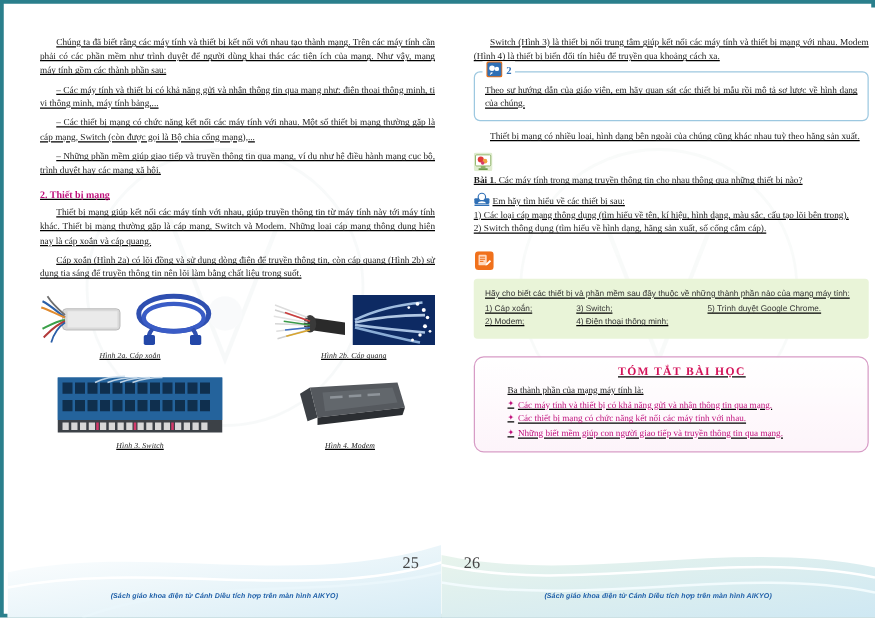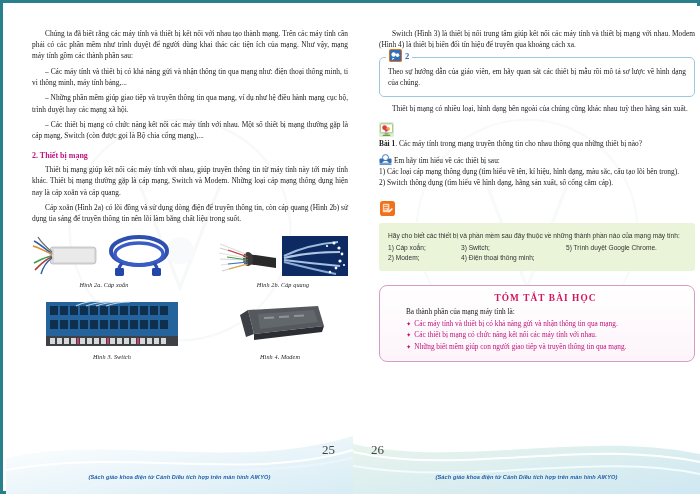--- a/index.html
+++ b/index.html
@@ -37,21 +37,21 @@
   .watermark{
     position:absolute;left:50%;top:46%;
     transform:translate(-50%,-50%);
     width:230px;height:230px;
     opacity:.10;
     pointer-events:none;
   }
   .watermark svg{width:100%;height:100%;}
 
   .content{
-    position:absolute;left:26px;top:22px;right:5px;
+    position:absolute;left:26px;top:22px;right:5px;text-decoration:underline;
   }
   p{
     margin:0 0 4.5px 0;
     font-size:7.4px;
     line-height:11.1px;
     text-align:justify;
     color:#1a1a1a;
     text-indent:13px;
   }
   p.dash{text-indent:13px;}
@@ -189,22 +189,22 @@
         <svg viewBox="0 0 200 200">
           <circle cx="100" cy="100" r="96" fill="none" stroke="#b9c8cf" stroke-width="2"></circle>
           <path d="M60 48 L100 150 L140 48 Z" fill="none" stroke="#b9c8cf" stroke-width="3"></path>
           <circle cx="100" cy="118" r="12" fill="#cbd7dd"></circle>
         </svg>
       </div>
 
       <div class="content">
         <p>Chúng ta đã biết rằng các máy tính và thiết bị kết nối với nhau tạo thành mạng. Trên các máy tính cần phải có các phần mềm như trình duyệt để người dùng khai thác các tiện ích của mạng. Như vậy, mạng máy tính gồm các thành phần sau:</p>
         <p class="dash">– Các máy tính và thiết bị có khả năng gửi và nhận thông tin qua mạng như: điện thoại thông minh, ti vi thông minh, máy tính bảng,...</p>
+        <p class="dash">– Các thiết bị mạng có chức năng kết nối các máy tính với nhau. Một số thiết bị mạng thường gặp là cáp mạng, Switch (còn được gọi là Bộ chia cổng mạng),...</p>
         <p class="dash">– Những phần mềm giúp giao tiếp và truyền thông tin qua mạng, ví dụ như hệ điều hành mạng cục bộ, trình duyệt hay các mạng xã hội.</p>
-        <p class="dash">– Các thiết bị mạng có chức năng kết nối các máy tính với nhau. Một số thiết bị mạng thường gặp là cáp mạng, Switch (còn được gọi là Bộ chia cổng mạng),...</p>
 
         <div class="h2">2. Thiết bị mạng</div>
 
         <p>Thiết bị mạng giúp kết nối các máy tính với nhau, giúp truyền thông tin từ máy tính này tới máy tính khác. Thiết bị mạng thường gặp là cáp mạng, Switch và Modem. Những loại cáp mạng thông dụng hiện nay là cáp xoắn và cáp quang.</p>
         <p>Cáp xoắn (Hình 2a) có lõi đồng và sử dụng dòng điện để truyền thông tin, còn cáp quang (Hình 2b) sử dụng tia sáng để truyền thông tin nên lõi làm bằng chất liệu trong suốt.</p>
 
         <div class="figrow">
           <div class="fig">
             <div class="figpair">
               <svg class="figbox img-cable-utp" viewBox="0 0 66 44">

